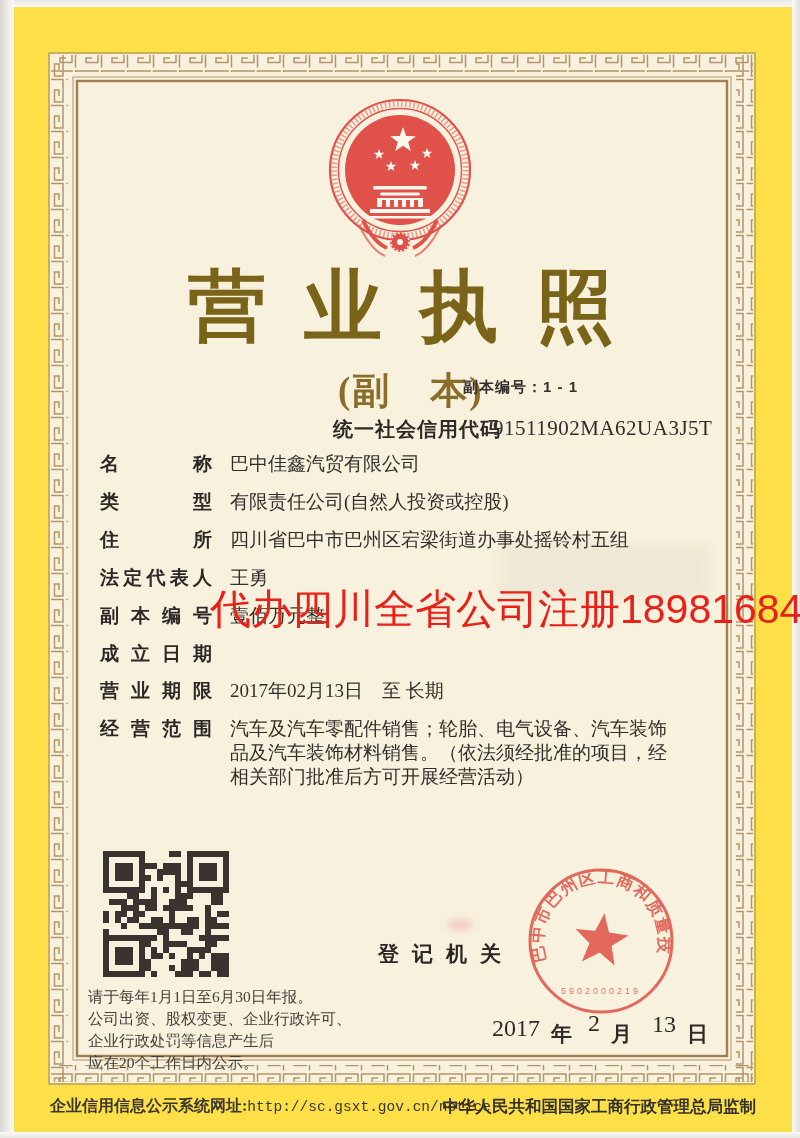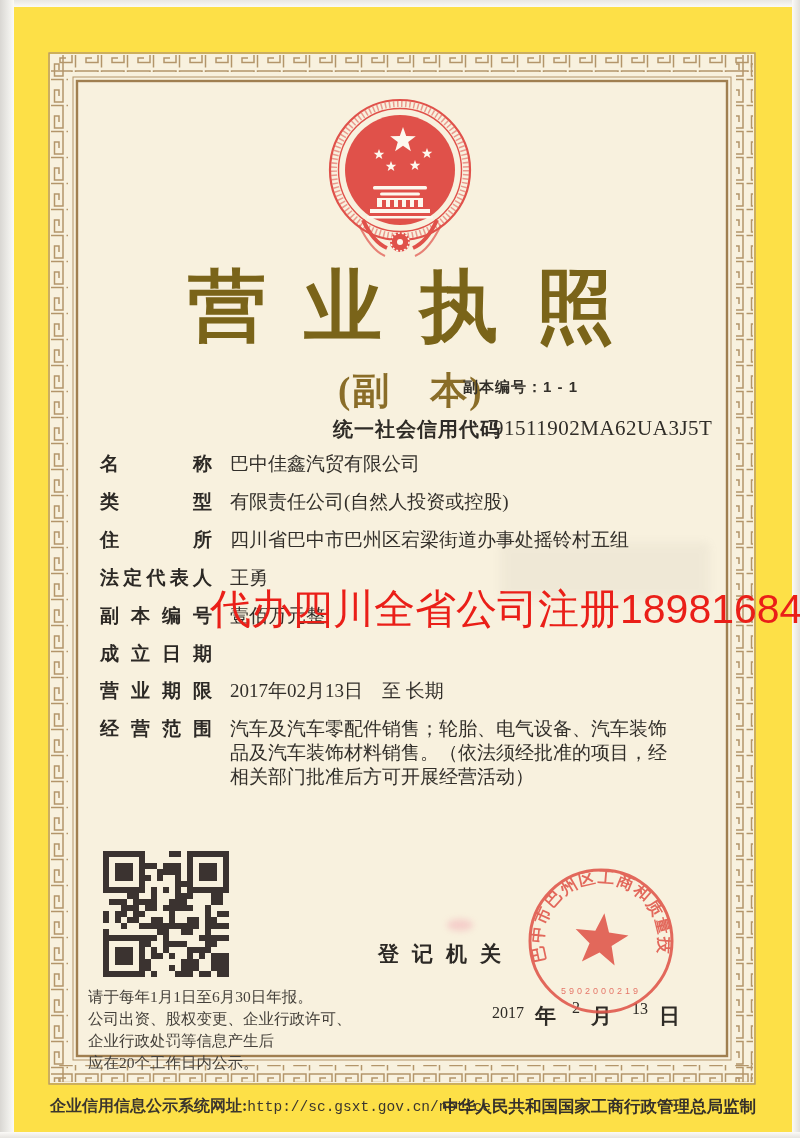--- a/index.html
+++ b/index.html
@@ -86,21 +86,21 @@
     font-size:21px;font-weight:700;color:#2c2925;letter-spacing:13px;
     white-space:nowrap;
   }
   .seal{position:absolute;left:506px;top:846px;z-index:7;opacity:0.88;}
 
   .date-row{
     position:absolute;left:492px;top:1002px;z-index:3;
     display:flex;align-items:baseline;white-space:nowrap;
     font-family:"Liberation Serif", serif;color:#2e2b26;
   }
-  .date-row .num{font-size:16px;position:relative;}
+  .date-row .num{font-size:24px;position:relative;margin-top:18px;}
   .date-row .n2017{top:-5px;}
   .date-row .n2{top:-10px;margin-left:16px;}
   .date-row .n13{top:-9px;margin-left:20px;}
   .date-row .lab{font-size:21px;font-weight:600;margin-left:11px;}
 
   .footer-left{position:absolute;left:50px;top:1096px;white-space:nowrap;}
   .footer-left .fl-label{font-family:"Liberation Serif", serif;
     font-size:16px;font-weight:600;color:#3b362e;}
   .footer-left .fl-url{font-family:"Liberation Mono", monospace;
     font-size:14.5px;color:#3b362e;}

